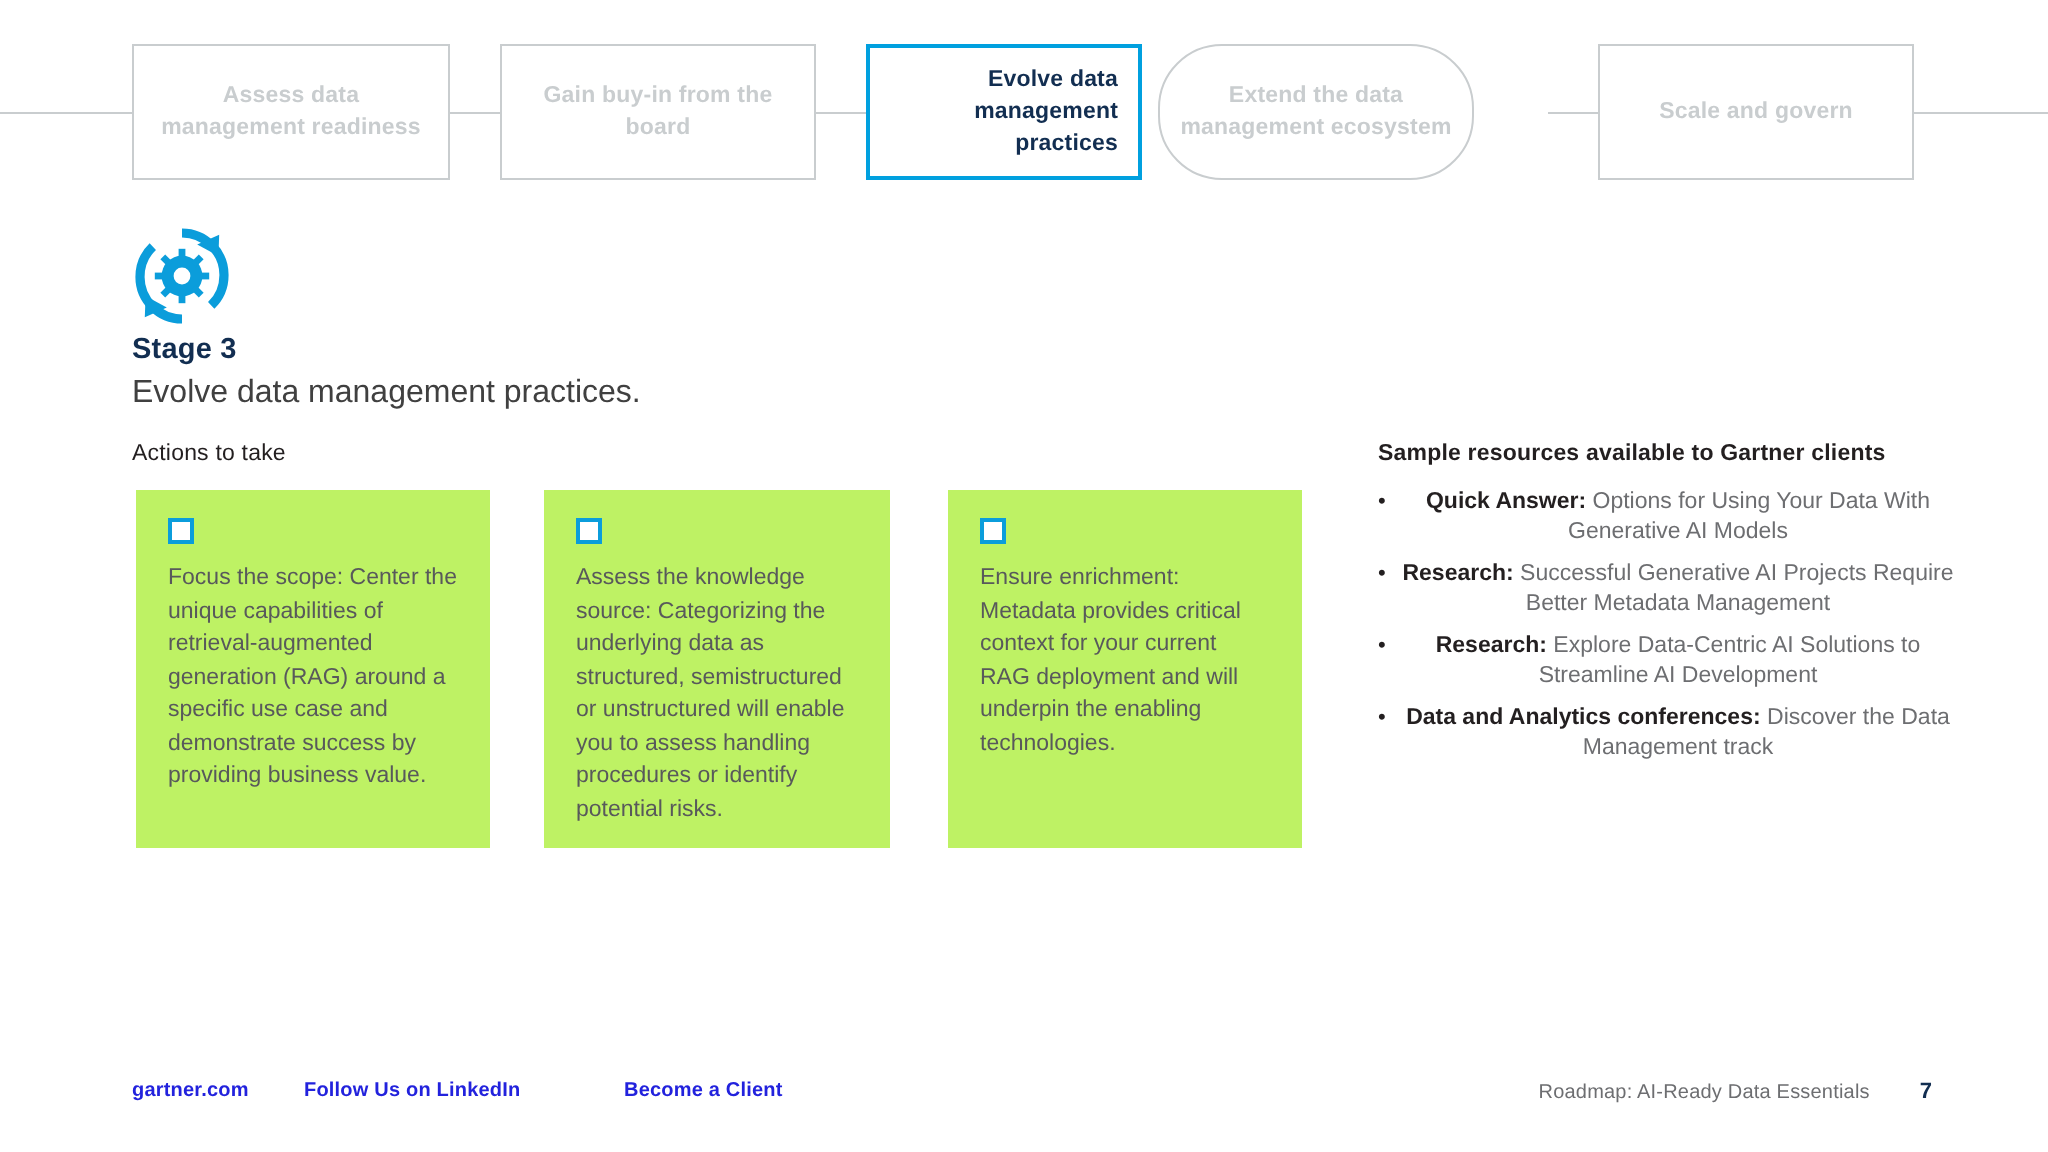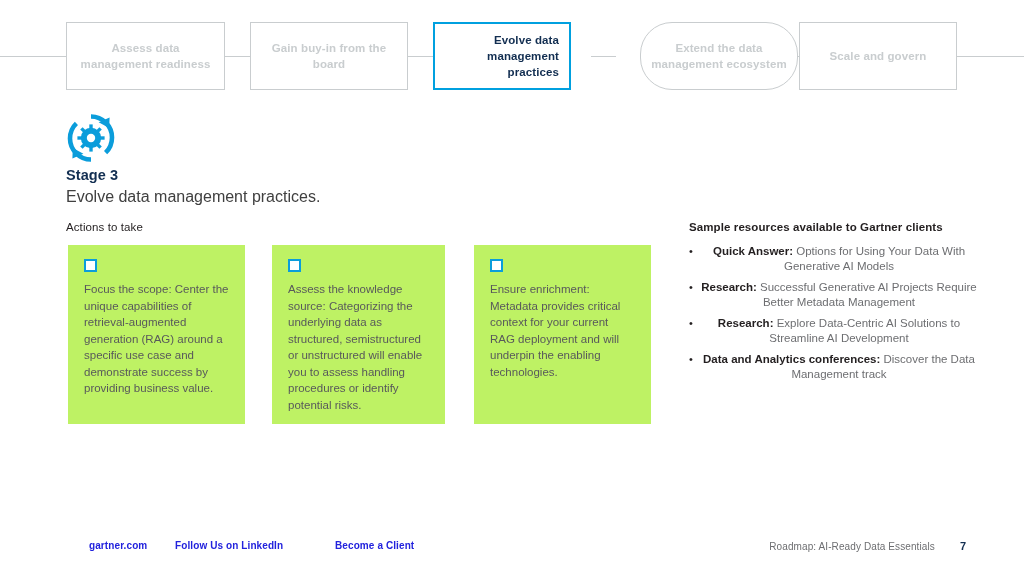--- a/index.html
+++ b/index.html
@@ -157,21 +157,20 @@
     left: 66px;
     top: 540px;
     display: flex;
   }
   .footer-link {
     font-size: 10px;
     font-weight: bold;
     color: #2222dd;
     text-decoration: none;
     letter-spacing: 0.1px;
-    margin-left: 23px;
   }
   #footer-right {
     position: absolute;
     right: 58px;
     top: 540px;
     display: flex;
     align-items: baseline;
   }
   #footer-doc {
     font-size: 10px;
@@ -197,21 +196,21 @@
     <div class="nav-line" style="left: 957px; width: 67px;"></div>
     <div class="stage-box" style="left: 66px; width: 159px;">
       <div class="stage-label">Assess data management readiness</div>
     </div>
     <div class="stage-box" style="left: 250px; width: 158px;">
       <div class="stage-label">Gain buy-in from the board</div>
     </div>
     <div class="stage-box active" style="left: 433px; width: 138px; text-align: right;">
       <div class="stage-label">Evolve data management practices</div>
     </div>
-    <div class="stage-box" style="left: 640px; width: 158px; border-radius: 32px;">
+    <div class="stage-box" style="left: 579px; width: 158px; border-radius: 32px;">
       <div class="stage-label">Extend the data management ecosystem</div>
     </div>
     <div class="stage-box" style="left: 799px; width: 158px;">
       <div class="stage-label">Scale and govern</div>
     </div>
   </div>
 
 <div id="stage-icon">
   <svg viewBox="0 0 52 52" width="52" height="52" aria-hidden="true">
 

